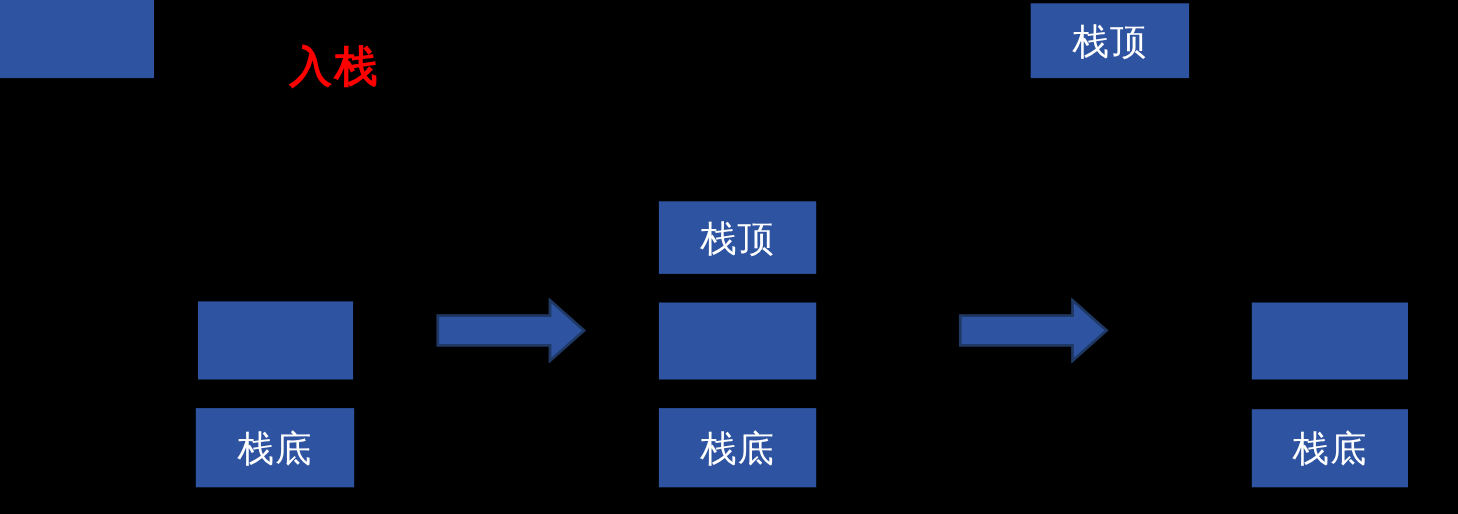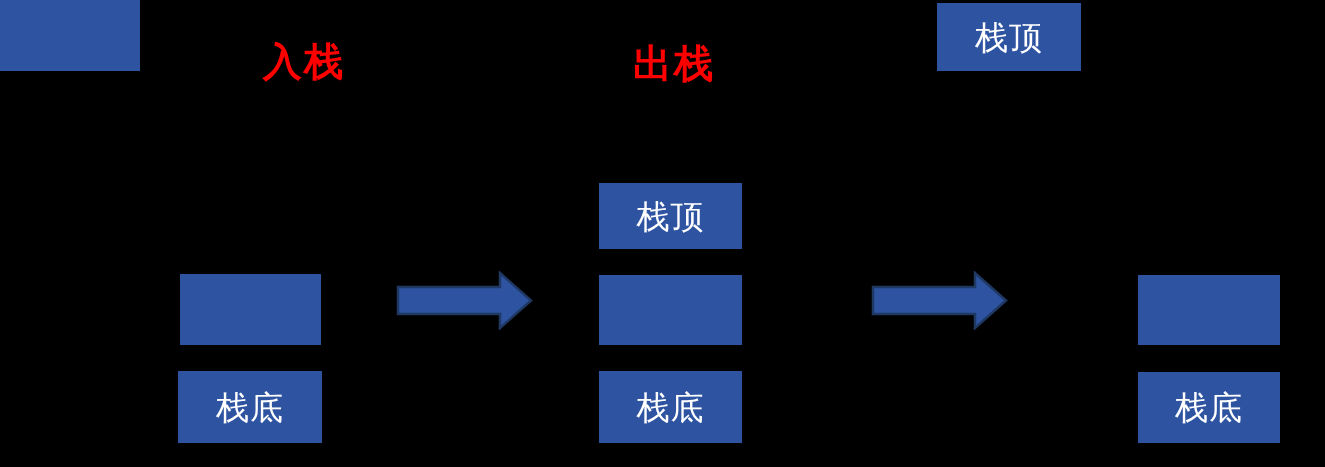--- a/index.html
+++ b/index.html
@@ -70,21 +70,20 @@
   .s3-bottom    { left: 1138px; top: 372px; width: 142px; height: 71px; }
 </style>
 </head>
 <body>
 
 <div class="canvas">
 
   <div class="box corner-box"></div>
 
   <div class="red-label push-label">入栈</div>
-  <div class="red-label pop-label">出栈</div>
 
   <div class="box float-top">栈顶</div>
 
   <div class="box s1-blank"></div>
   <div class="box s1-bottom">栈底</div>
 
   <svg class="arrow arrow-1" viewBox="0 0 138 59">
     <polygon points="2,16 104,16 104,2 135,29.5 104,57 104,43 2,43"></polygon>
   </svg>
 

